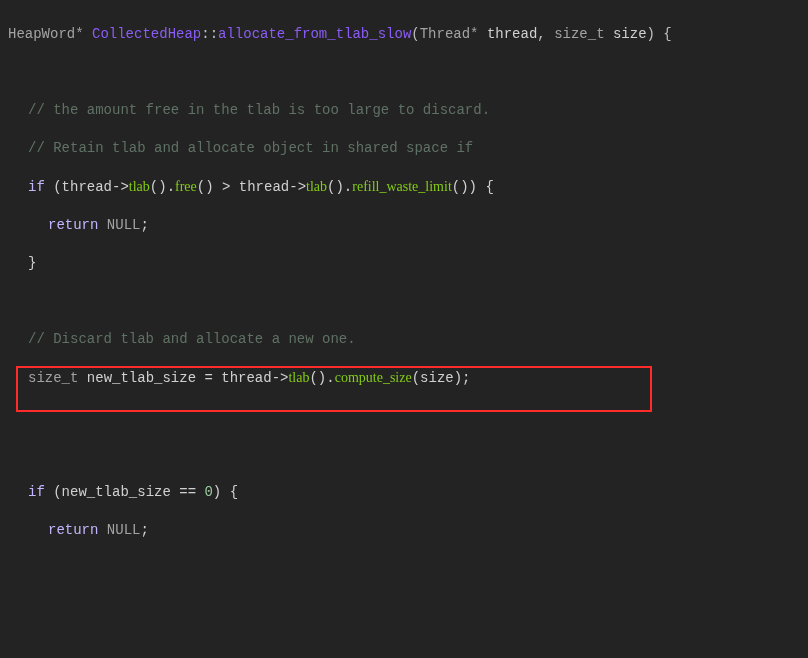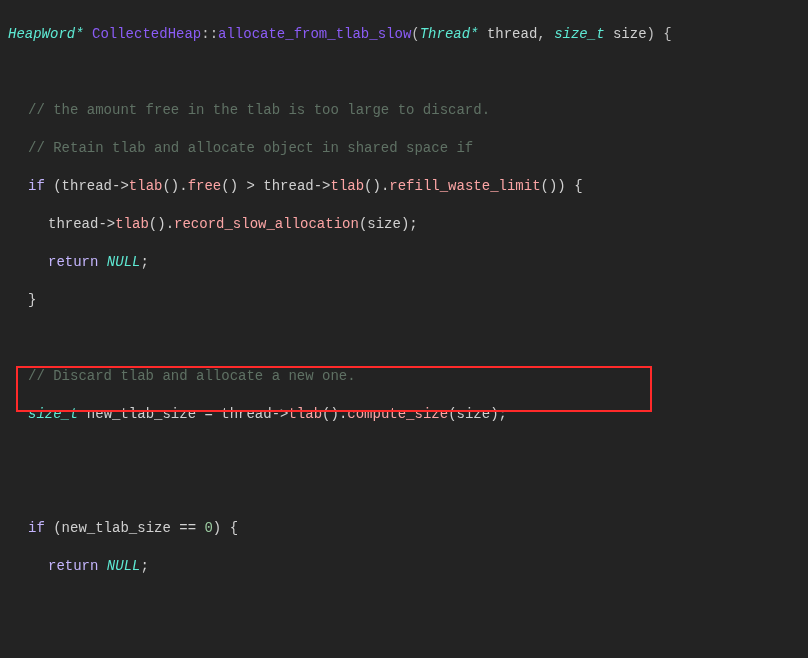--- a/index.html
+++ b/index.html
@@ -15,44 +15,43 @@
     font-size: 14px;
     line-height: 19px;
     color: #d0d0d0;
     padding: 6px 0 0 0;
     position: relative;
     white-space: pre;
   }
   .line { display: block; padding-left: 8px; }
   .indent1 { padding-left: 28px; }
   .indent2 { padding-left: 48px; }
-  .type    { color: #5eead4; font-style: italic; }
+  .type    { color: #a3a3a3; }
   .kw      { color: #c4b5fd; }
   .func    { color: #8b5cf6; }
-  .member  { color: #fca5a5; }
+  .member  { color: #84cc16; font-family: Liberation Serif, serif; }
   .str,.comment { color: #5f7164; }
   .num     { color: #9bcaa0; }
   .ident   { color: #d0d0d0; margin-top: 28px; }
   .punct   { color: #bfbfbf; }
   .highlight-box {
     position: absolute;
     border: 2px solid #ff2a2a;
     pointer-events: none;
   }
 </style>
 </head>
 <body>
 
 <div class="code-container">
 <span class="line"><span class="type">HeapWord* </span><span class="func">CollectedHeap</span><span class="punct">::</span><span class="func">allocate_from_tlab_slow</span><span class="punct">(</span><span class="type">Thread* </span><span class="ident">thread</span><span class="punct">, </span><span class="type">size_t </span><span class="ident">size</span><span class="punct">) {</span></span>
 <span class="line"> </span>
 <span class="line indent1"><span class="comment">// the amount free in the tlab is too large to discard.</span></span>
 <span class="line indent1"><span class="comment">// Retain tlab and allocate object in shared space if</span></span>
 <span class="line indent1"><span class="kw">if</span><span class="ident"> (thread-&gt;</span><span class="member">tlab</span><span class="ident">().</span><span class="member">free</span><span class="ident">() &gt; thread-&gt;</span><span class="member">tlab</span><span class="ident">().</span><span class="member">refill_waste_limit</span><span class="ident">()) {</span></span>
-<span class="line indent2"><span class="ident">thread-&gt;</span><span class="member">tlab</span><span class="ident">().</span><span class="member">record_slow_allocation</span><span class="ident">(size);</span></span>
 <span class="line indent2"><span class="kw">return</span><span class="type"> NULL</span><span class="ident">;</span></span>
 <span class="line indent1"><span class="ident">}</span></span>
 <span class="line"> </span>
 <span class="line indent1"><span class="comment">// Discard tlab and allocate a new one.</span></span>
 <span class="line indent1"><span class="type">size_t</span><span class="ident"> new_tlab_size = thread-&gt;</span><span class="member">tlab</span><span class="ident">().</span><span class="member">compute_size</span><span class="ident">(size);</span></span>
 <span class="line"> </span>
 <span class="line"> </span>
 <span class="line indent1"><span class="kw">if</span><span class="ident"> (new_tlab_size == </span><span class="num">0</span><span class="ident">) {</span></span>
 <span class="line indent2"><span class="kw">return</span><span class="type"> NULL</span><span class="ident">;</span></span>
 

